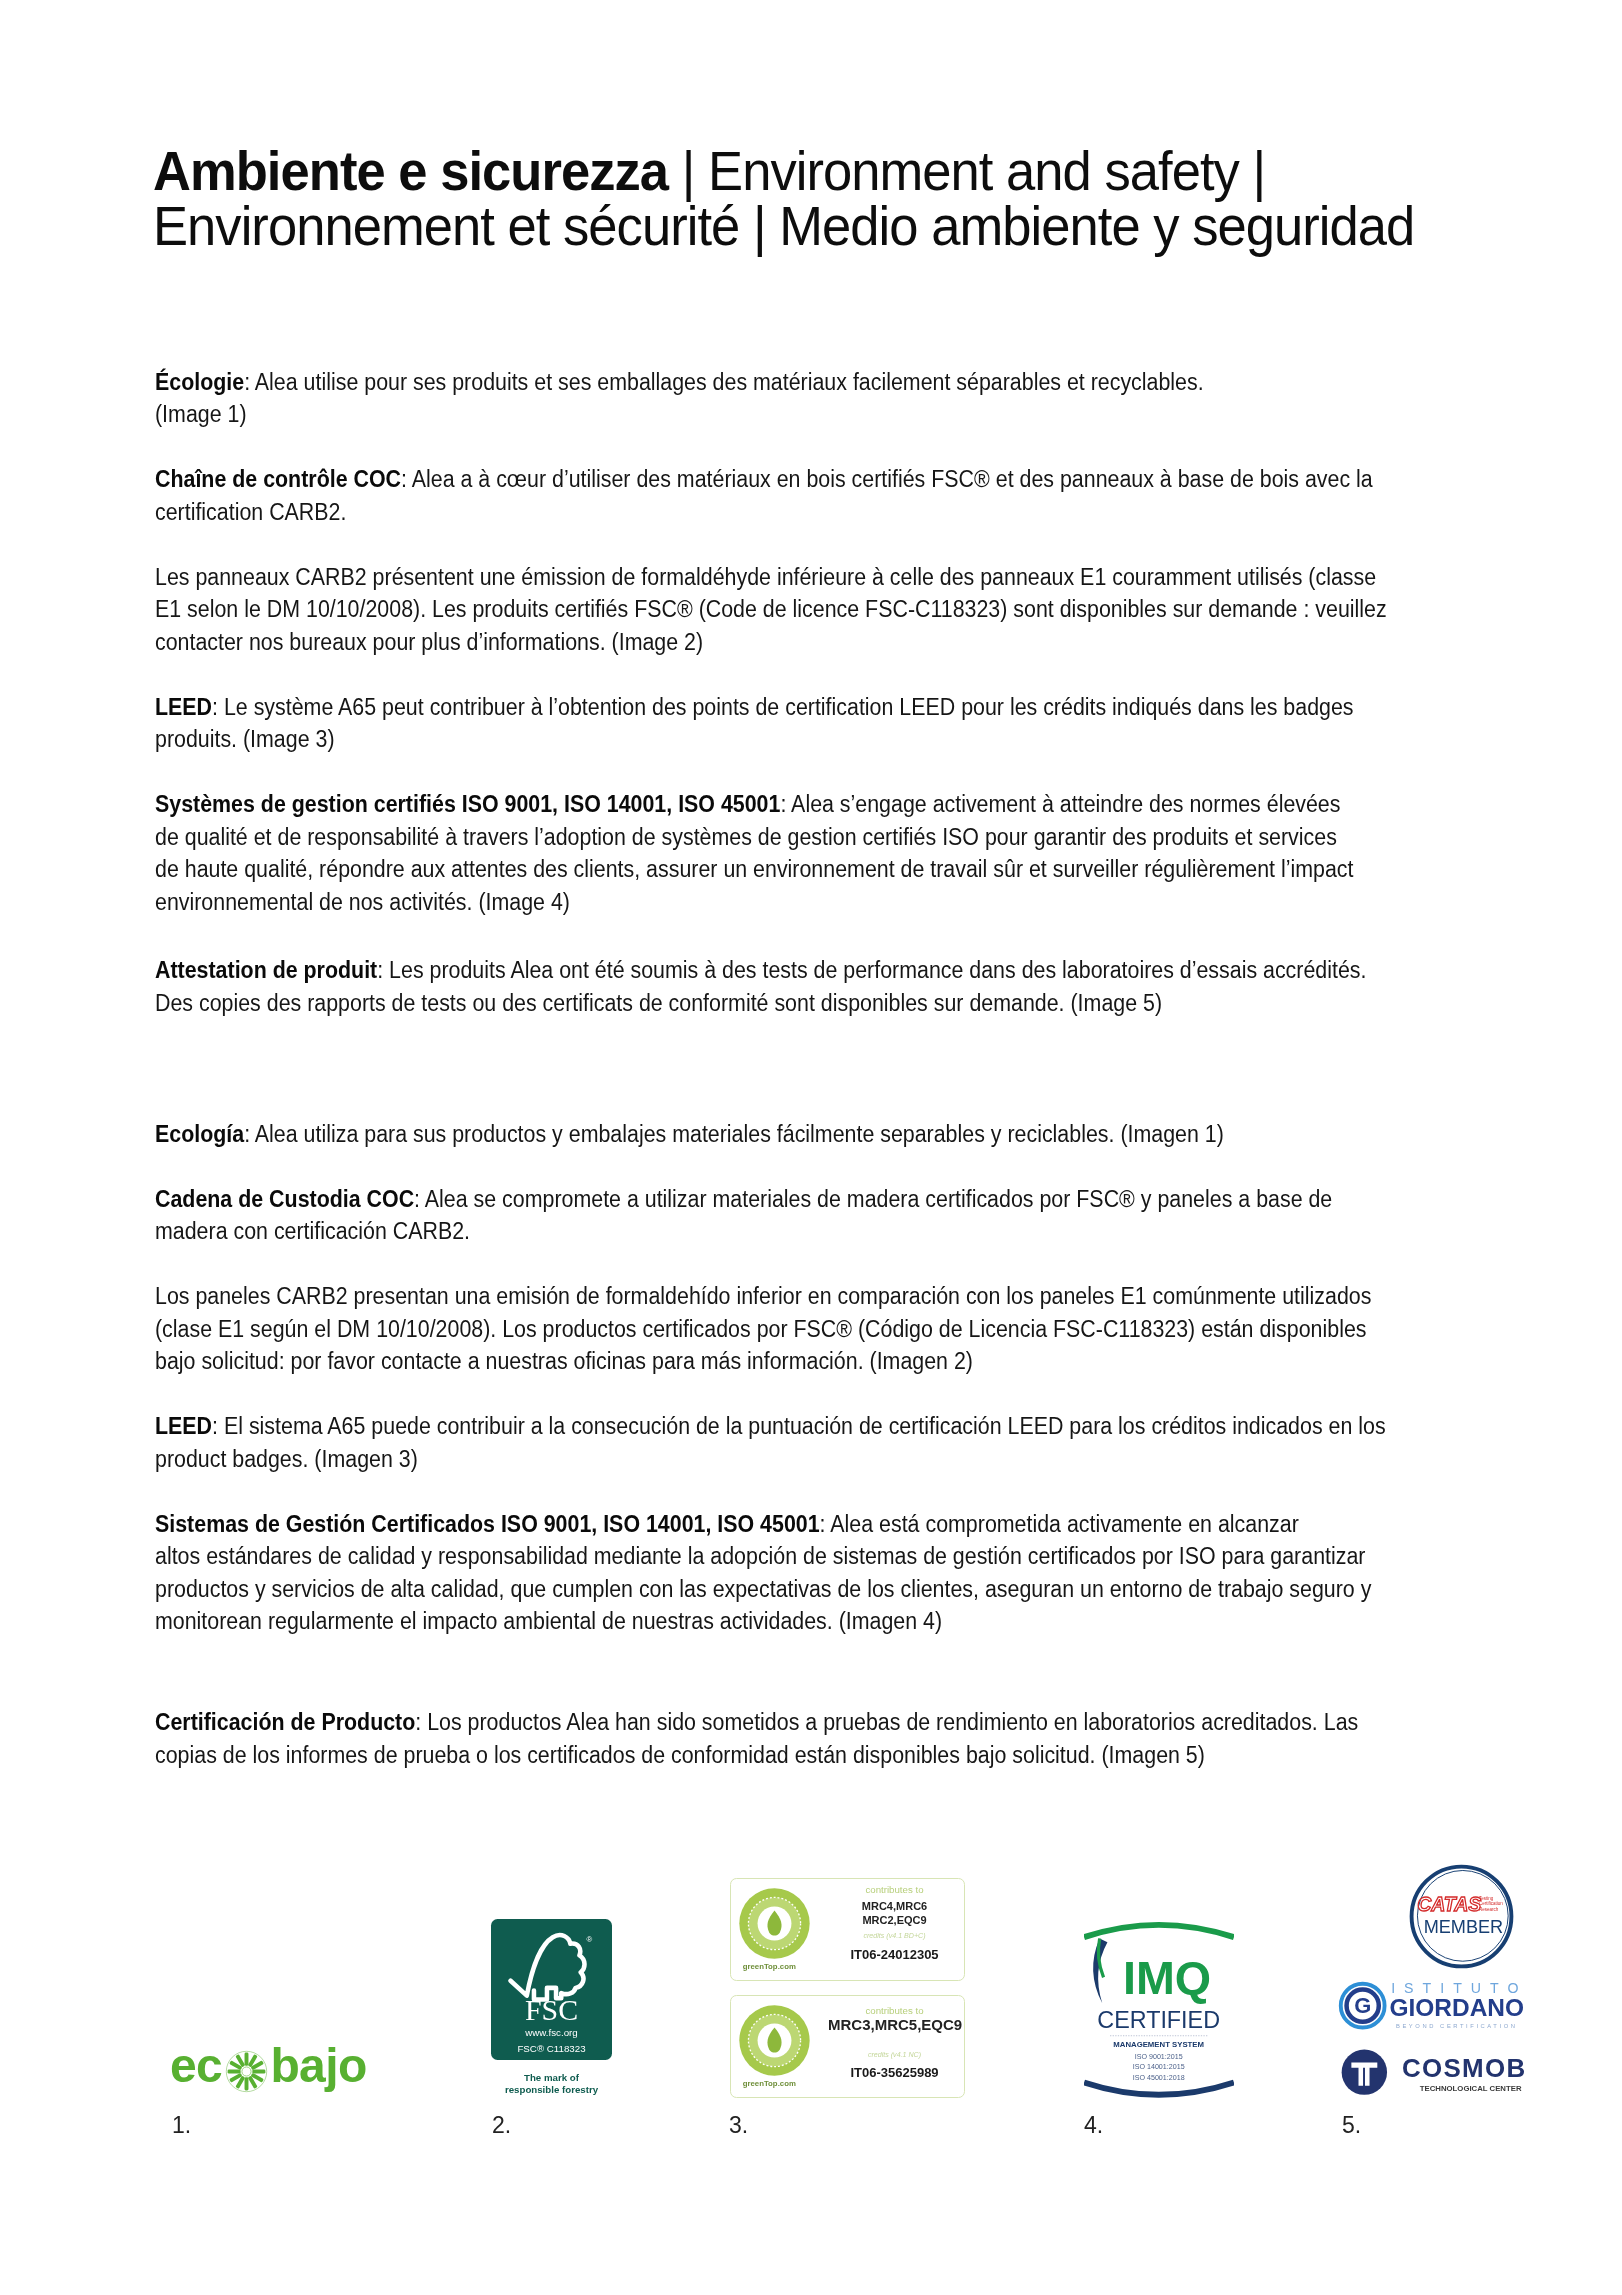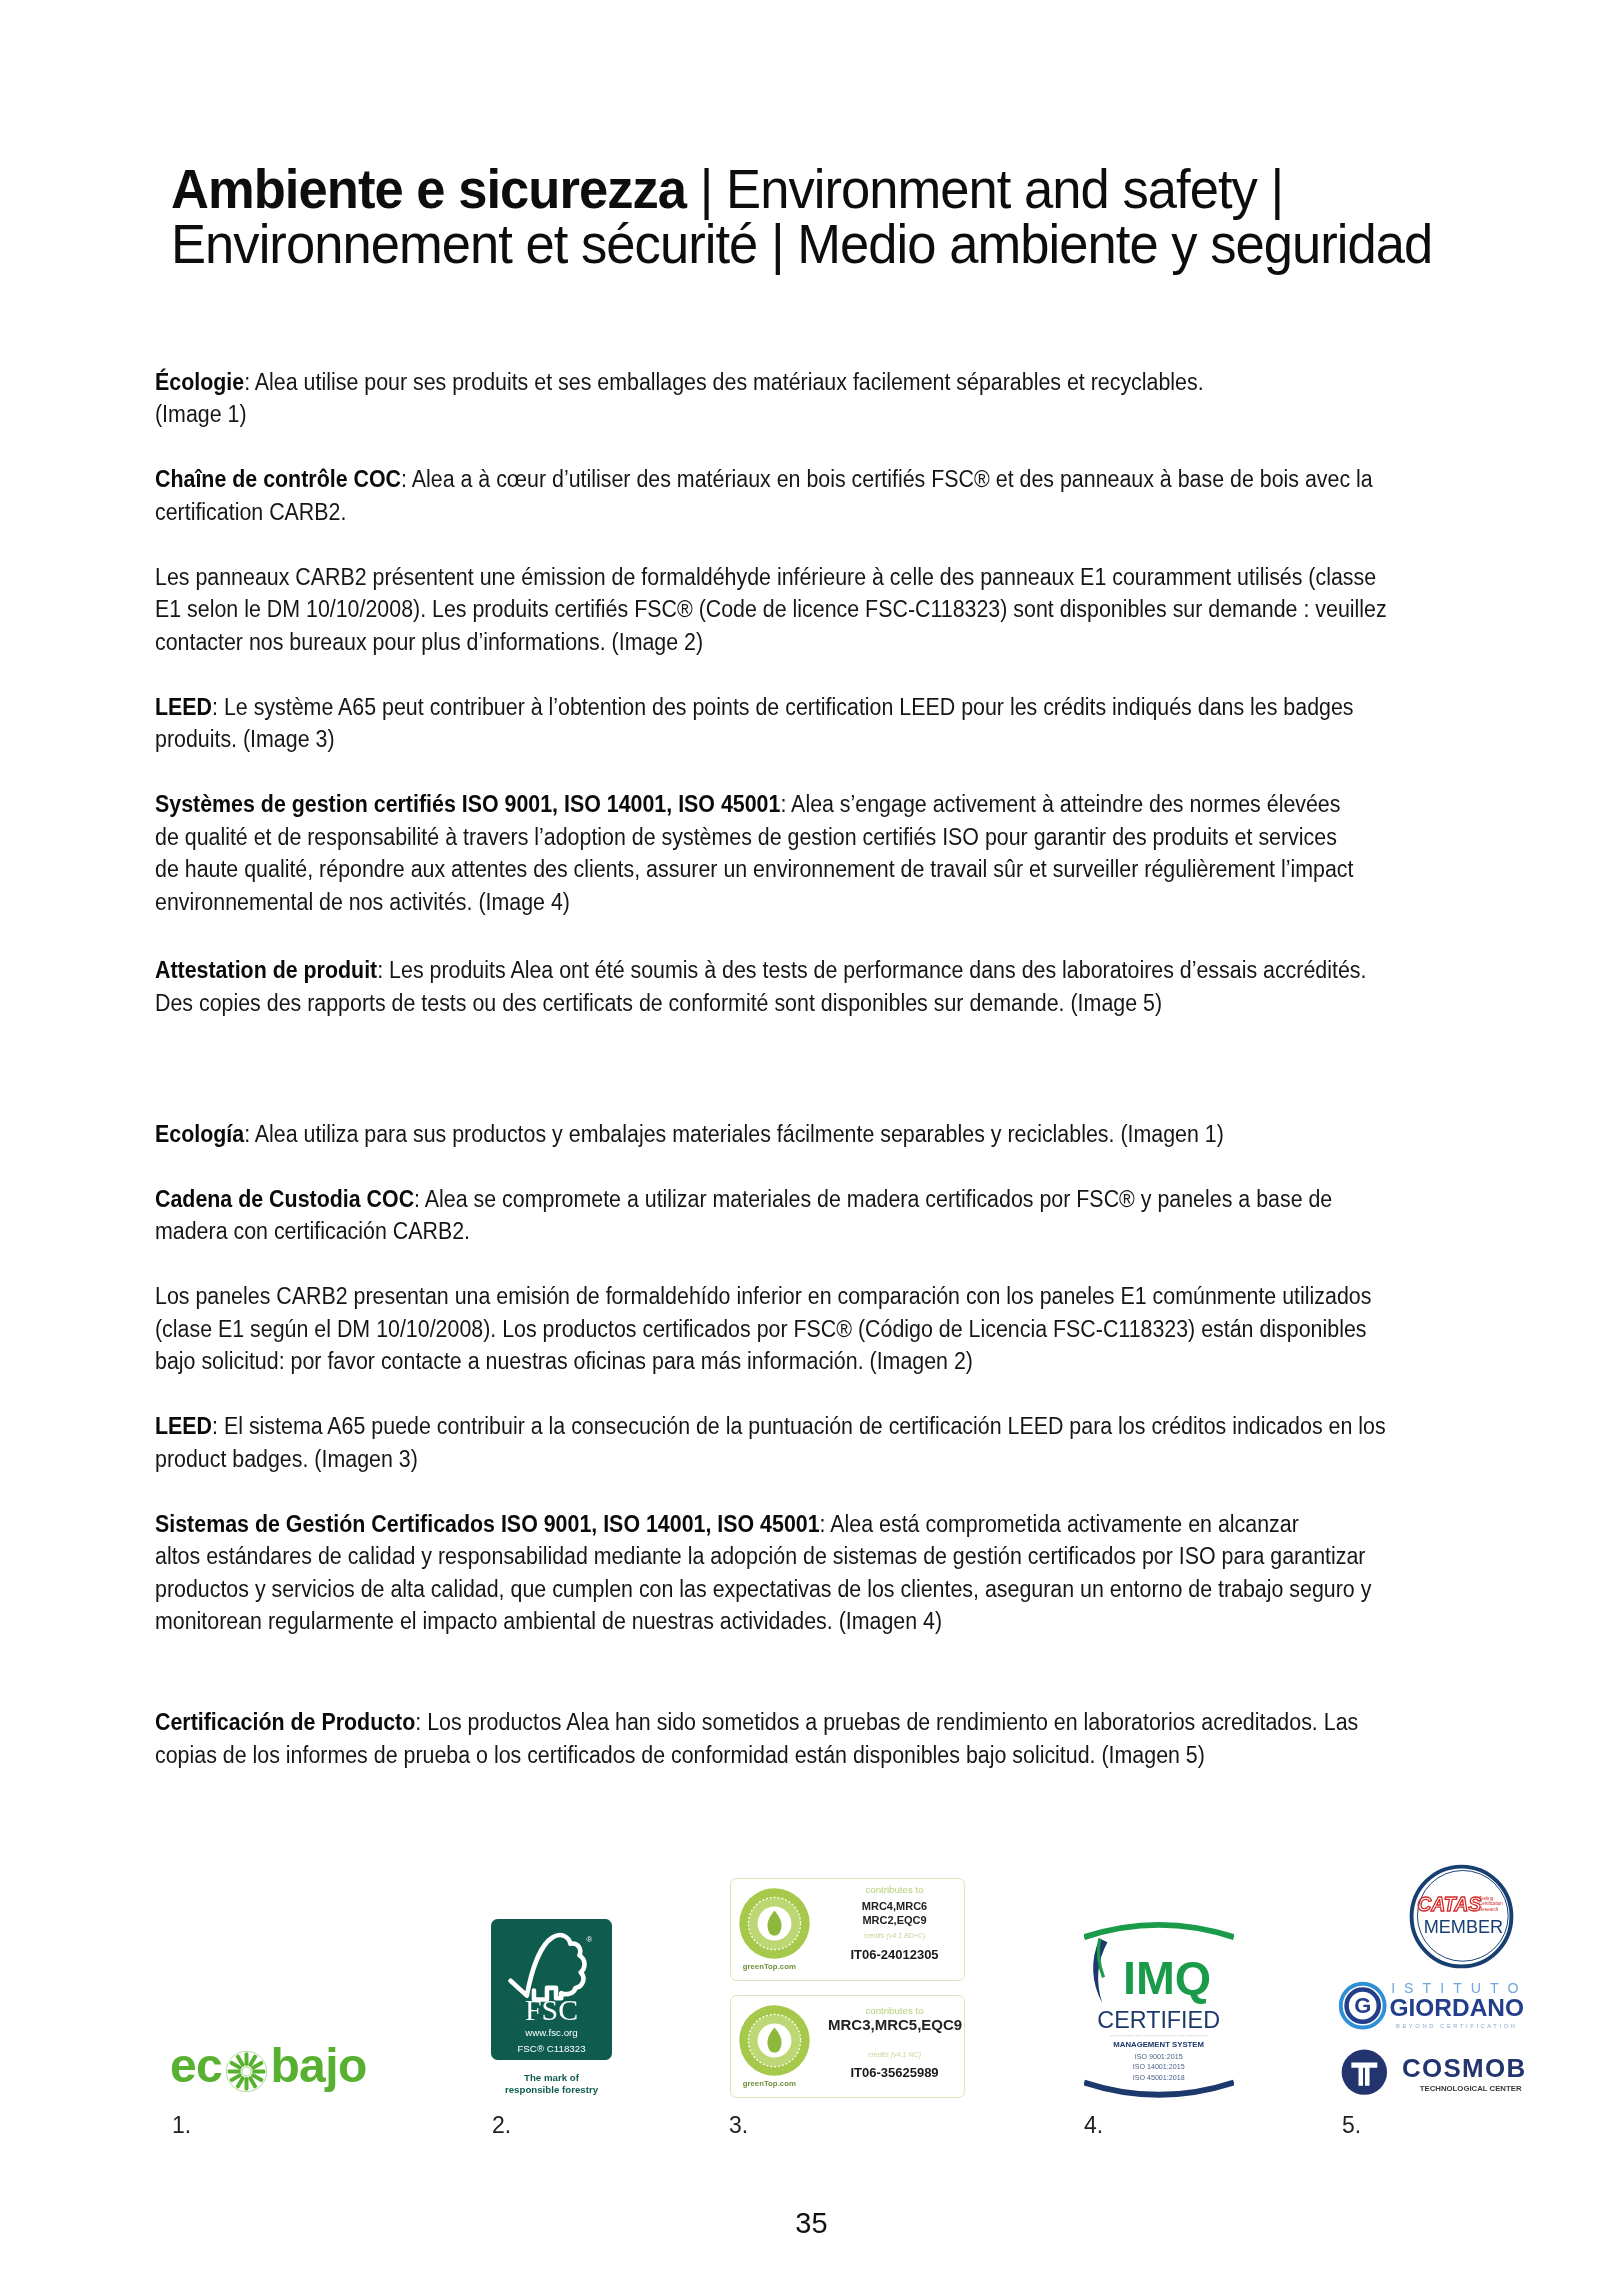--- a/index.html
+++ b/index.html
@@ -45,21 +45,21 @@
   .cosmob { left:1341px; top:2048px; width:201px; height:49px; }
 
   .pagenum { position:absolute; left:0; width:1623px; top:2208px; text-align:center;
              font-size:29px; line-height:31px; color:#111; }
 </style>
 </head>
 <body>
 
 <div class="page">
 
-  <h1 class="title" style="margin:18px;font-weight:normal;">
+  <h1 class="title" style="margin:0;font-weight:normal;">
     <span class="line"><b>Ambiente e sicurezza</b><span class="sep"> | </span><span>Environment and safety</span><span class="sep"> |</span></span>
     <span class="line"><span>Environnement et sécurité</span><span class="sep"> | </span><span>Medio ambiente y seguridad</span></span>
   </h1>
 
   <section>
     <div class="txt" style="top:366px"><b>Écologie</b><span>: Alea utilise pour ses produits et ses emballages des matériaux facilement séparables et recyclables.</span></div>
     <div class="txt" style="top:398px">(Image 1)</div>
 
     <div class="txt" style="top:463px"><b>Chaîne de contrôle COC</b><span>: Alea a à cœur d’utiliser des matériaux en bois certifiés FSC® et des panneaux à base de bois avec la</span></div>
     <div class="txt" style="top:496px">certification CARB2.</div>
@@ -221,15 +221,14 @@
       <svg width="201" height="49" viewBox="0 0 310 75">
         <circle cx="36" cy="37" r="35" fill="#23346e"></circle>
         <path d="M16 22 H56 V30 H44 V58 H37 V30 H34 V58 H27 V30 H16 Z" fill="#ffffff"></path>
         <text x="190" y="44" text-anchor="middle" font-size="40" font-weight="bold" fill="#23346e" font-family="Liberation Sans, sans-serif" letter-spacing="2">COSMOB</text>
         <text x="200" y="66" text-anchor="middle" font-size="12" font-weight="bold" fill="#3a3a3a" font-family="Liberation Sans, sans-serif">TECHNOLOGICAL CENTER</text>
       </svg>
     </div>
     <div class="num" style="left:1342px; top:2112px;">5.</div>
   </section>
 
-  <div class="pagenum">35</div>
 </div>
 
 
 </body></html>

